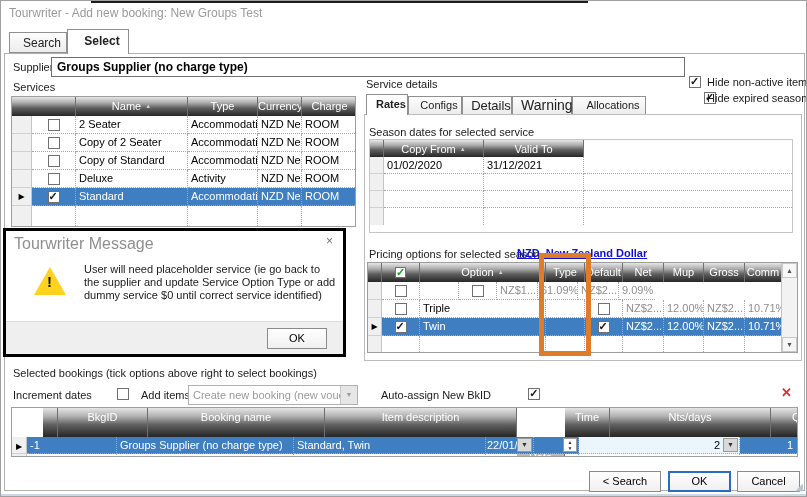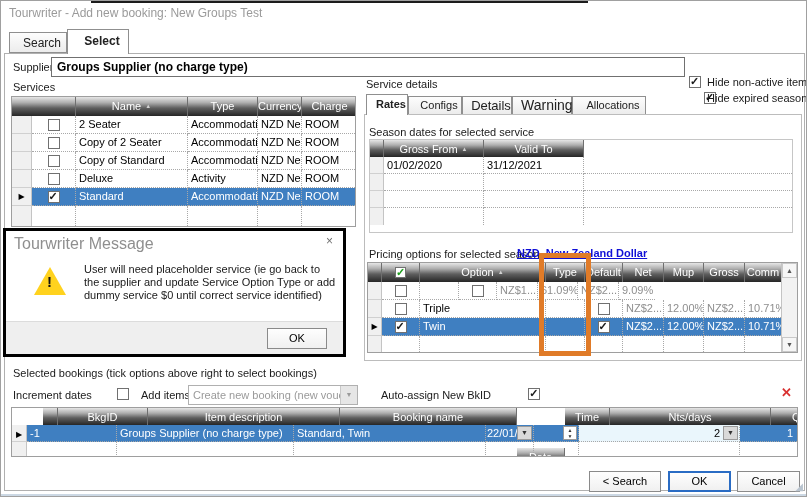--- a/index.html
+++ b/index.html
@@ -153,21 +153,21 @@
   <div class="abs tab" style="left:461px;top:95px;width:50px;height:19px;font-size:13px;line-height:17px;text-align:center;">Details</div>
   <div class="abs tab" style="left:511px;top:95px;width:60px;height:19px;font-size:14px;line-height:17px;">Warnings</div>
   <div class="abs tab" style="left:571px;top:95px;width:74px;height:19px;font-size:11px;line-height:17px;">Allocations</div>
   <div class="abs tabpage" style="left:363px;top:113px;width:438px;height:247px;border-color:#bcbcbc;"></div>
 
   
   <span class="abs lbl" style="left:368px;top:125px;">Season dates for selected service</span>
   <div class="abs grid" style="left:368px;top:138px;width:424px;height:94px;border-color:#c6c6c6;">
     <div class="grow" style="height:17px;">
       <div class="h" style="width:14px;"></div>
-      <div class="h" style="width:100px;"><span>Gross From</span><span class="sort">▲</span></div>
+      <div class="h" style="width:100px;"><span>Copy From</span><span class="sort">▲</span></div>
       <div class="h" style="width:100px;">Valid To</div>
       <div style="flex:1;background:#fff;"></div>
     </div>
     <div class="grow" style="height:17px;">
       <div class="c sel" style="width:14px;"></div>
       <div class="c" style="width:100px;">01/02/2020</div>
       <div class="c" style="width:100px;">31/12/2021</div>
       <div class="c" style="flex:1;border-right:none;"></div>
     </div>
     <div class="grow" style="height:17px;">
@@ -275,25 +275,25 @@
   <span class="abs lbl" style="left:140px;top:388px;">Add items to:</span>
   <div class="abs combo" style="left:187px;top:384px;width:170px;height:20px;">
     <span class="txt">Create new booking (new voucher)</span>
     <span class="arr">▼</span>
   </div>
   <span class="abs lbl" style="left:380px;top:388px;">Auto-assign New BkID</span>
   <span class="abs cb checked" style="left:482px;top:386px;"></span>
   <span class="abs red-x" style="left:780px;top:384px;">✕</span>
 
   <div class="abs grid" style="left:10px;top:406px;width:787px;height:50px;">
-    <div class="grow" style="height:17px;padding-left:31px;">
+    <div class="grow" style="height:29px;padding-left:31px;">
       <div class="h" style="width:15px;"></div>
       <div class="h" style="width:90px;">BkgID</div>
+      <div class="h" style="width:177px;">Booking name</div>
       <div class="h" style="width:192px;">Item description</div>
-      <div class="h" style="width:177px;">Booking name</div>
       <div class="h" style="width:48px;margin-top:40px;">Date</div>
       <div class="h" style="width:45px;">Time</div>
       <div class="h" style="width:161px;">Nts/days</div>
       <div class="h" style="width:59px;border-right:none;">Qty</div>
     </div>
     <div class="grow" style="height:17px;">
       <div class="c sel" style="width:15px;padding-top:2px;"><span class="arrow-glyph">▶</span></div>
       <div class="c rsel" style="width:90px;">-1</div>
       <div class="c rsel" style="width:177px;">Groups Supplier (no charge type)</div>
       <div class="c rsel" style="width:192px;">Standard, Twin</div>

